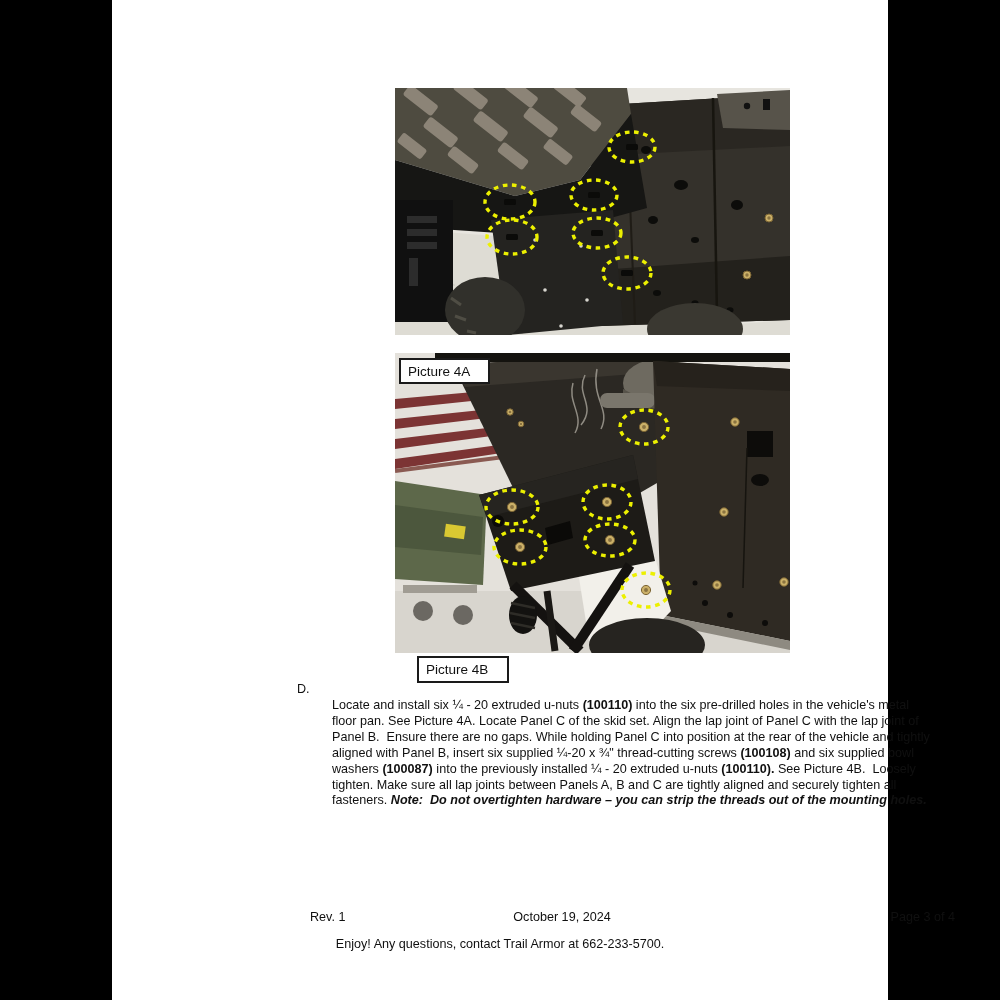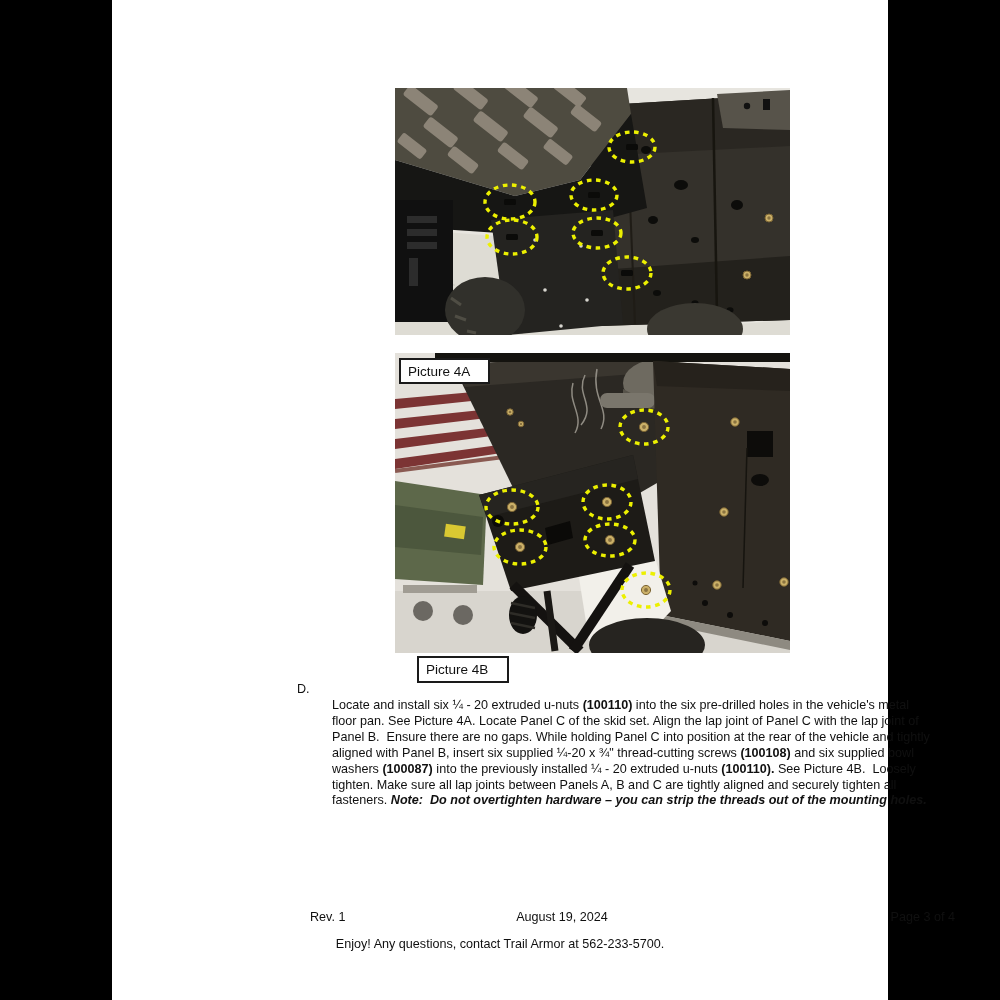--- a/index.html
+++ b/index.html
@@ -230,18 +230,18 @@
     <div class="pic-label" id="label-4b">
       <span>Picture 4B</span>
     </div>
 
     <div class="instruction">
       <span class="letter">D.</span>
       <p id="instruction-text"><span class="seg-normal">Locate and install six ¼ - 20 extruded u-nuts </span><span class="seg-bold">(100110)</span><span class="seg-normal"> into the six pre-drilled holes in the vehicle's metal floor pan. See Picture 4A. Locate Panel C of the skid set. Align the lap joint of Panel C with the lap joint of Panel B.  Ensure there are no gaps. While holding Panel C into position at the rear of the vehicle and tightly aligned with Panel B, insert six supplied ¼-20 x ¾" thread-cutting screws </span><span class="seg-bold">(100108)</span><span class="seg-normal"> and six supplied bowl washers </span><span class="seg-bold">(100087)</span><span class="seg-normal"> into the previously installed ¼ - 20 extruded u-nuts </span><span class="seg-bold">(100110).</span><span class="seg-normal"> See Picture 4B.  Loosely tighten. Make sure all lap joints between Panels A, B and C are tightly aligned and securely tighten all fasteners. </span><span class="seg-bold-italic">Note:  Do not overtighten hardware – you can strip the threads out of the mounting holes.</span></p>
     </div>
 
     <div class="footer-item footer-rev">Rev. 1</div>
-    <div class="footer-item footer-date">August 19, 2024</div>
+    <div class="footer-item footer-date">October 19, 2024</div>
     <div class="footer-item footer-page">Page 3 of 4</div>
-    <div class="footer-contact">Enjoy!  Any questions, contact Trail Armor at 562-233-5700.</div>
+    <div class="footer-contact">Enjoy!  Any questions, contact Trail Armor at 662-233-5700.</div>
 
   </div>
 </div>
 
 </body></html>

